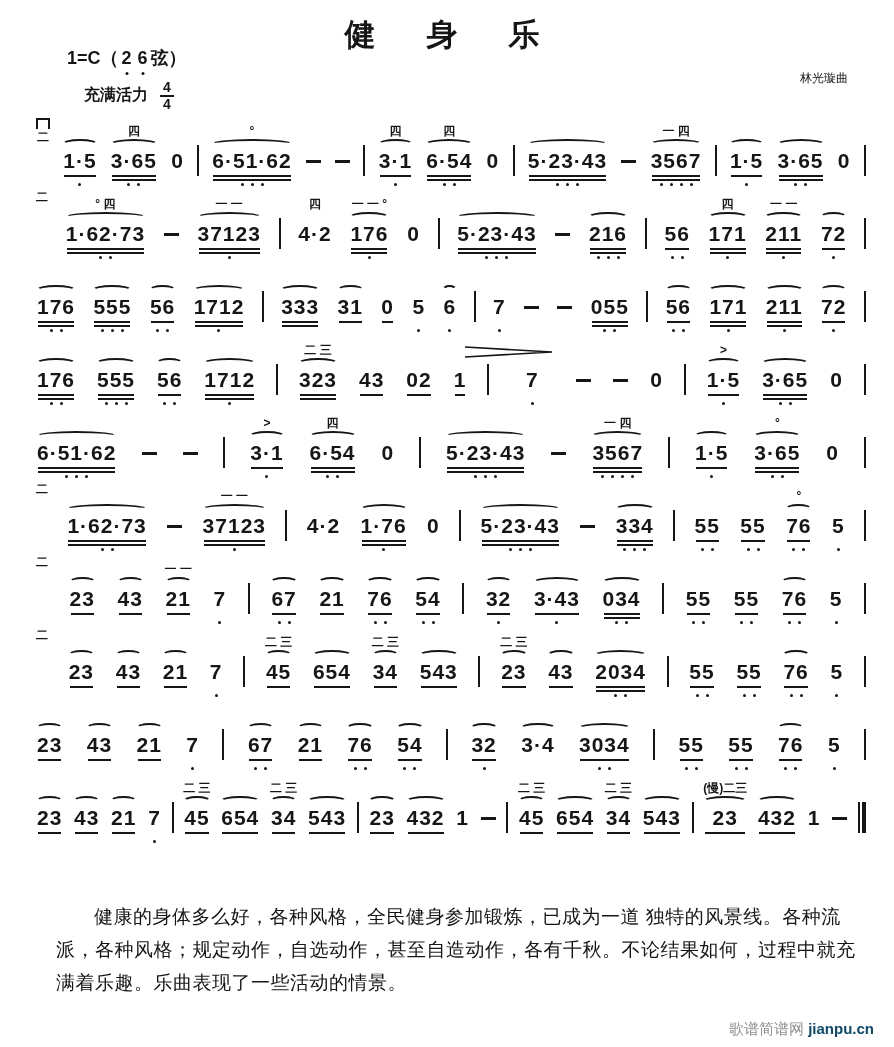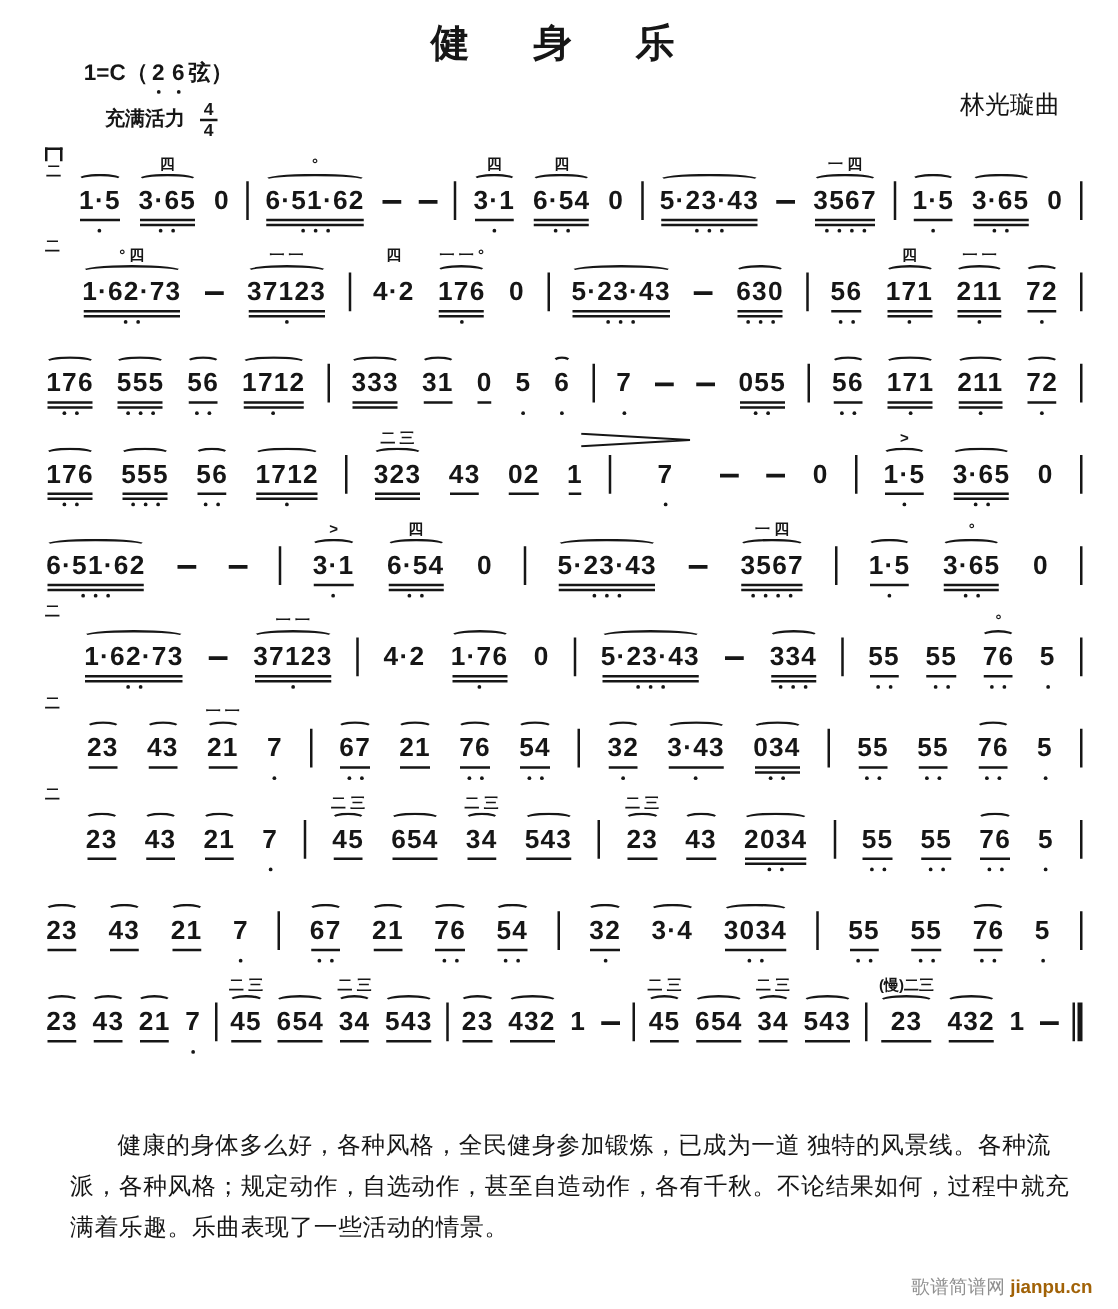--- a/index.html
+++ b/index.html
@@ -17,21 +17,21 @@
   .keyline{position:absolute;left:67px;top:46px;font-size:18px;font-weight:bold;}
   .udot{position:relative;display:inline-block;margin:0 3px;}
   .udot::after{
     content:"";position:absolute;left:50%;transform:translateX(-50%);
     bottom:-6px;width:3px;height:3px;border-radius:50%;background:#161616;
   }
   .tempoline{position:absolute;left:84px;top:80px;font-size:16px;font-weight:bold;display:flex;align-items:center;}
   .frac{display:inline-flex;flex-direction:column;align-items:center;margin-left:12px;font-size:14px;line-height:1.05;font-weight:bold;}
   .fr-n{border-bottom:2px solid #161616;padding:0 3px;}
   .fr-d{padding:0 3px;}
-  .composer{position:absolute;right:46px;top:70px;font-size:20px;font-family:Liberation Serif, serif;}
+  .composer{position:absolute;right:46px;top:70px;font-size:12px;font-family:Liberation Serif, serif;}
   
   .score{padding-top:6px;}
   .mline{
     display:flex;justify-content:space-between;align-items:flex-end;
     height:73px;padding:0 28px 0 36px;
   }
   .cell{display:flex;flex-direction:column;align-items:center;min-width:14px;}
   .mrow{height:16px;line-height:16px;font-size:12px;font-weight:bold;white-space:nowrap;}
   .mrow svg{display:block;margin-left:-46px;margin-top:4px;}
   .arow{height:10px;width:100%;box-sizing:border-box;}
@@ -351,21 +351,21 @@
         <div class="arow"></div>
         <div class="nrow">
           <div class="dashg"></div>
         </div>
         <div class="brow"></div>
         <div class="drow"></div>
       </div>
       <div class="cell">
         <div class="mrow"></div>
         <div class="arow arc"></div>
-        <div class="nrow">630</div>
+        <div class="nrow">216</div>
         <div class="brow">
           <div class="beam"></div>
           <div class="beam"></div>
         </div>
         <div class="drow">
           <div class="odot"></div>
           <div class="odot"></div>
           <div class="odot"></div>
         </div>
       </div>
@@ -1802,14 +1802,14 @@
       <div class="bcell">
         <div class="bline fin"></div>
       </div>
     </div>
   </div>
 
 <div class="footnote">健康的身体多么好，各种风格，全民健身参加锻炼，已成为一道 独特的风景线。各种流派，各种风格；规定动作，自选动作，甚至自造动作，各有千秋。不论结果如何，过程中就充满着乐趣。乐曲表现了一些活动的情景。</div>
 
 <div class="watermark">
   <span class="wm-site" style="color: rgb(143, 143, 143);">歌谱简谱网</span>
-  <span class="wm-url" style="color: #a16207;">jianpu.cn</span>
+  <span class="wm-url" style="color: #0c4a6e;">jianpu.cn</span>
 </div>
 
 </body></html>

